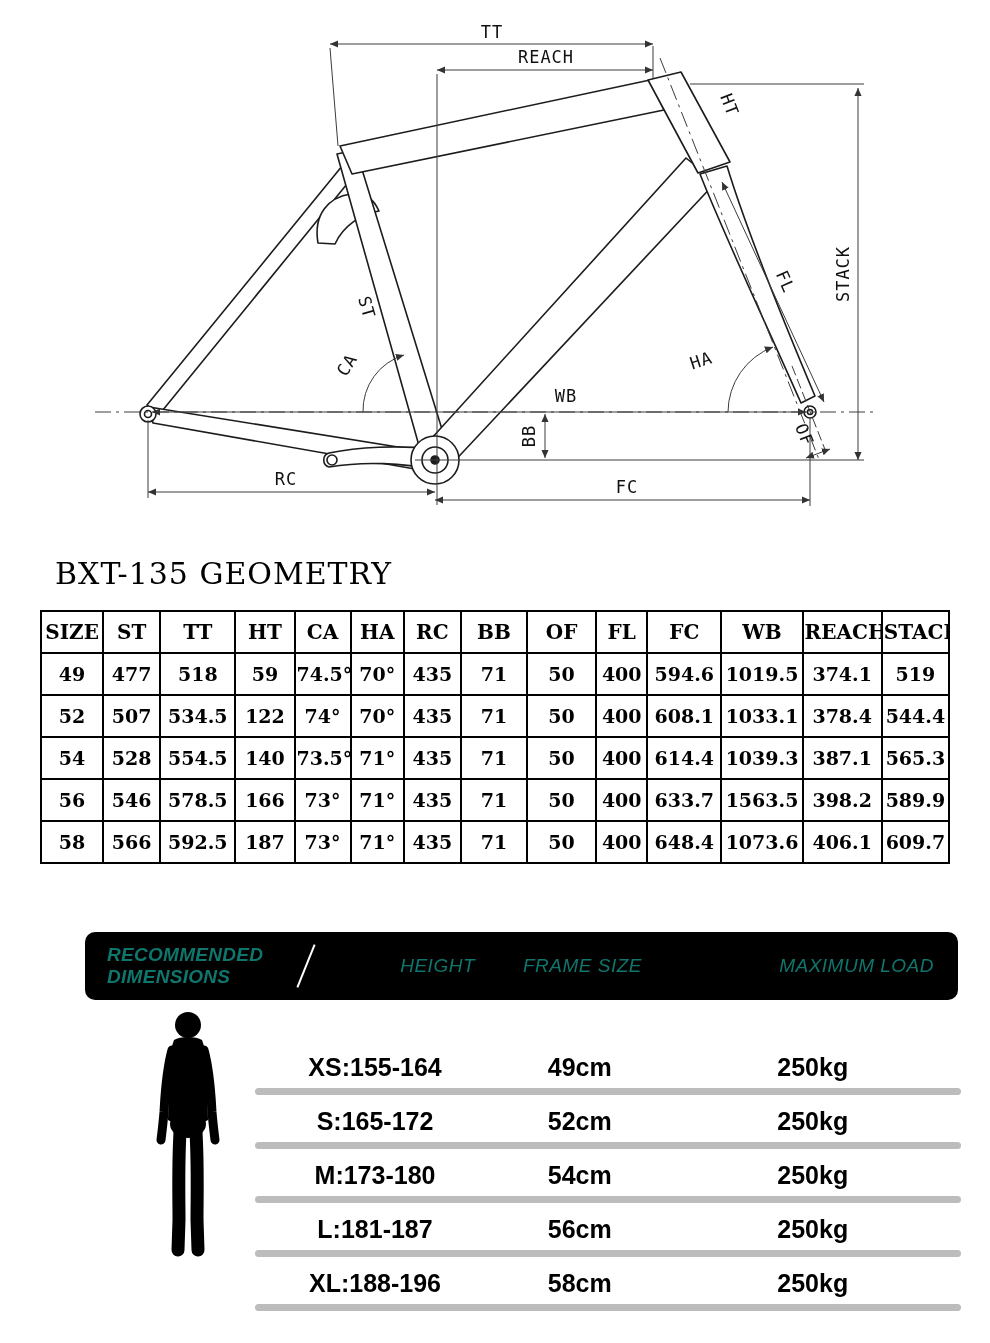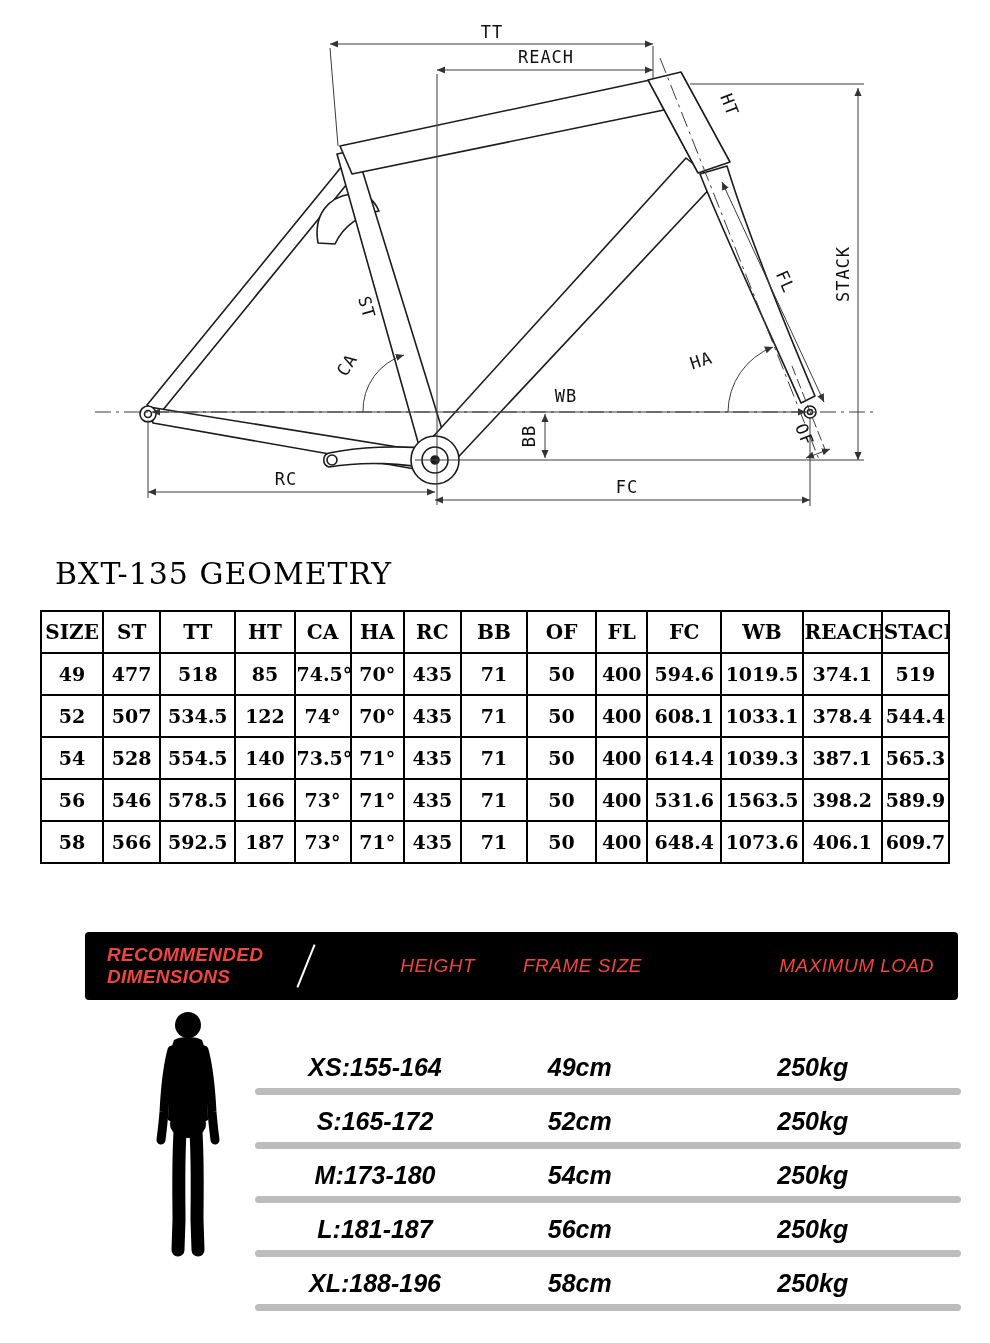--- a/index.html
+++ b/index.html
@@ -19,35 +19,35 @@
   .geo-table{position:absolute;top:610px;left:40px;width:910px;
              border-collapse:collapse;table-layout:fixed;
              font-family:"DejaVu Serif",serif;font-weight:700;}
   .geo-table th,.geo-table td{border:2px solid #000;text-align:center;
              height:40px;padding:0 1px;overflow:hidden;}
   .geo-table th{font-size:20px;margin-top:8px;}
   .geo-table td{font-size:19px;}
 
   
   .rec-header{position:absolute;top:932px;left:85px;width:873px;height:68px;
-              background:var(--header-bar,#000);border-radius:4px;
-              display:flex;align-items:center;color:#ef4444;font-style:italic;}
+              background:var(--header-bar,#000);border-radius:10px;
+              display:flex;align-items:center;color:#0f766e;font-style:italic;}
   .rh-title{margin-left:22px;width:172px;font-weight:700;font-size:19px;
             line-height:1.18;letter-spacing:.3px;}
   .rh-title span{display:block;}
   .rh-slash{width:2px;height:46px;background:#fff;transform:rotate(22deg);
             margin:0 18px 0 26px;flex:none;}
   .rh-col{text-align:center;font-size:19px;letter-spacing:.5px;}
   .rh-col.c1{width:150px;text-align:right;}
   .rh-col.c2{width:215px;}
   .rh-col.c3{width:244px;text-align:right;}
 
   .silhouette{position:absolute;top:1008px;left:138px;}
 
-  .rec-rows{position:absolute;top:1052px;left:255px;width:706px;font-style:italic;}
+  .rec-rows{position:absolute;top:1052px;left:255px;width:706px;}
   .rec-row + .rec-row{margin-top:11px;}
   .rr-text{display:grid;grid-template-columns:34% 24% 42%;
            font-weight:700;font-size:25px;line-height:30px;}
   .rr-text span{text-align:center;white-space:nowrap;}
   .rr-bar{height:7px;background:var(--bar-gray,#bcbcbc);border-radius:4px;margin-top:6px;}
 </style>
 </head>
 <body>
 
 <div class="page">
@@ -155,21 +155,21 @@
         <th>WB</th>
         <th>REACH</th>
         <th>STACK</th>
       </tr>
     </thead>
     <tbody>
       <tr>
         <td>49</td>
         <td>477</td>
         <td>518</td>
-        <td>85</td>
+        <td>59</td>
         <td>74.5°</td>
         <td>70°</td>
         <td>435</td>
         <td>71</td>
         <td>50</td>
         <td>400</td>
         <td>594.6</td>
         <td>1019.5</td>
         <td>374.1</td>
         <td>519</td>
@@ -210,21 +210,21 @@
         <td>56</td>
         <td>546</td>
         <td>578.5</td>
         <td>166</td>
         <td>73°</td>
         <td>71°</td>
         <td>435</td>
         <td>71</td>
         <td>50</td>
         <td>400</td>
-        <td>531.6</td>
+        <td>633.7</td>
         <td>1563.5</td>
         <td>398.2</td>
         <td>589.9</td>
       </tr>
       <tr>
         <td>58</td>
         <td>566</td>
         <td>592.5</td>
         <td>187</td>
         <td>73°</td>

